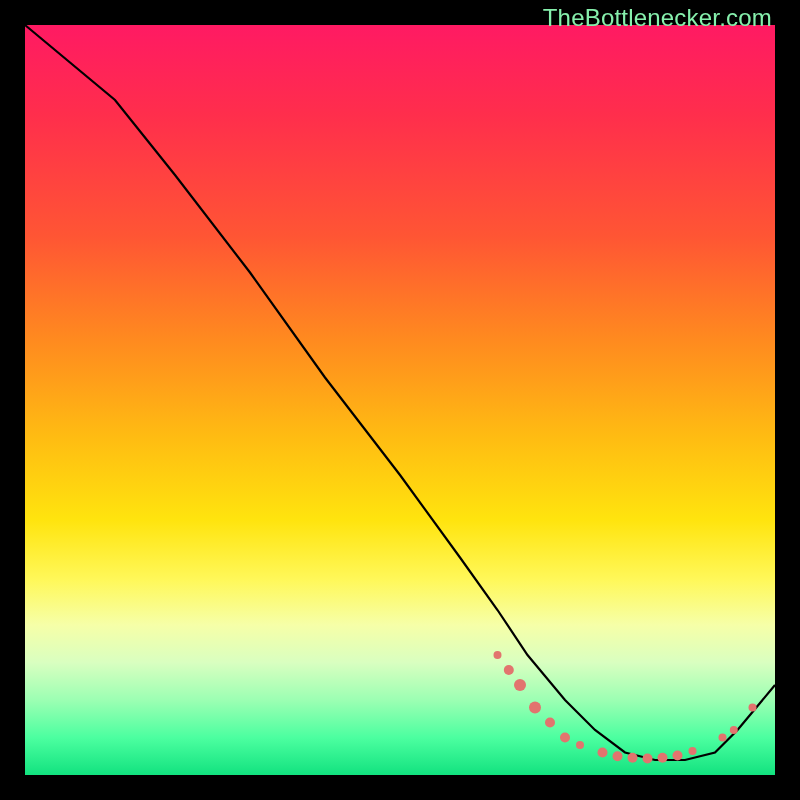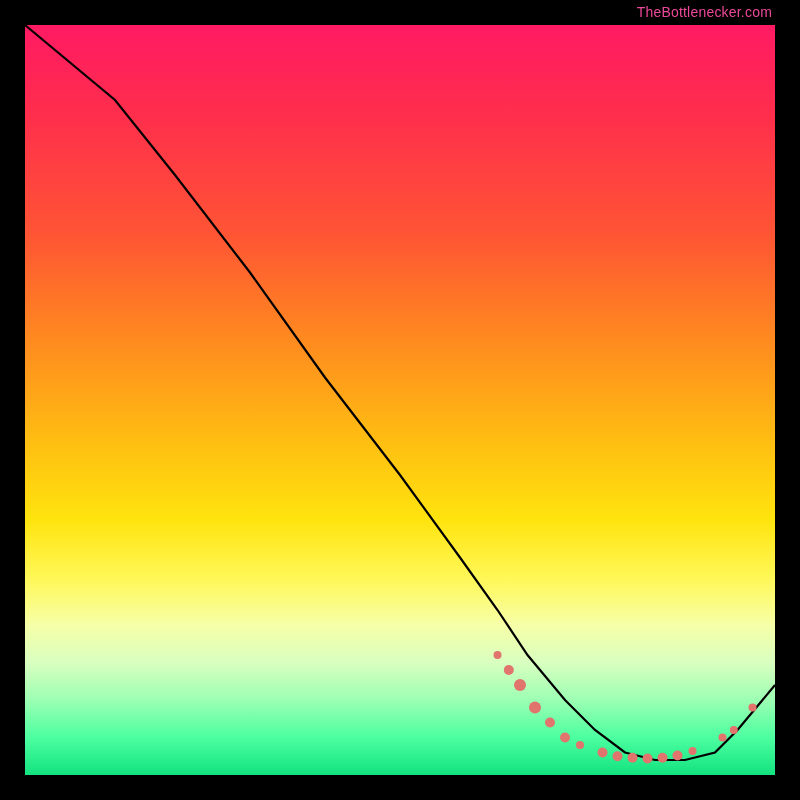--- a/index.html
+++ b/index.html
@@ -39,22 +39,22 @@
       #9cffb3 90%,
       #4cffa0 95%,
       #12e27f 100%
     );
   }
   .watermark {
     position: absolute;
     top: 4px;
     right: 28px;
     font-family: Arial, Helvetica, sans-serif;
-    font-size: 14px;
-    color: #ec4899;
+    font-size: 24px;
+    color: #86efac;
     letter-spacing: 0.2px;
     user-select: none;
   }
   svg.curve {
     position: absolute;
     left: 0;
     top: 0;
     width: 750px;
     height: 750px;
     overflow: visible;

